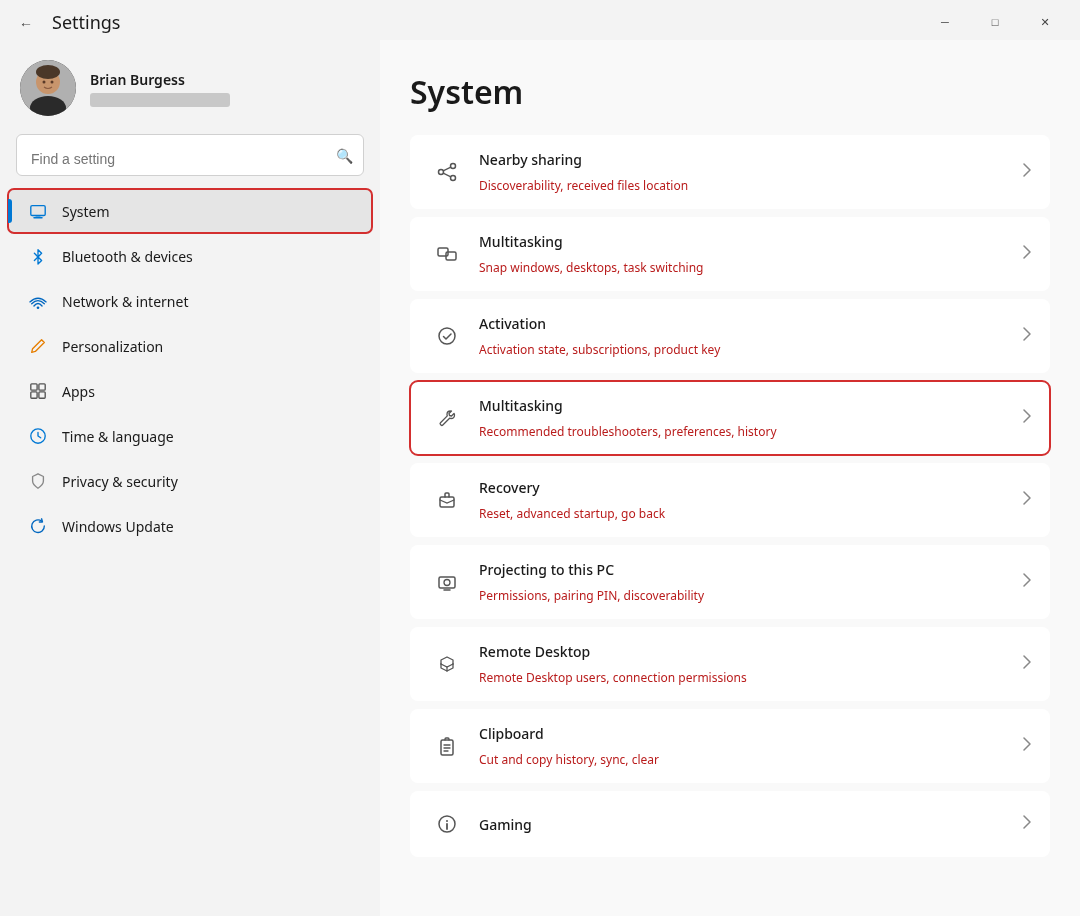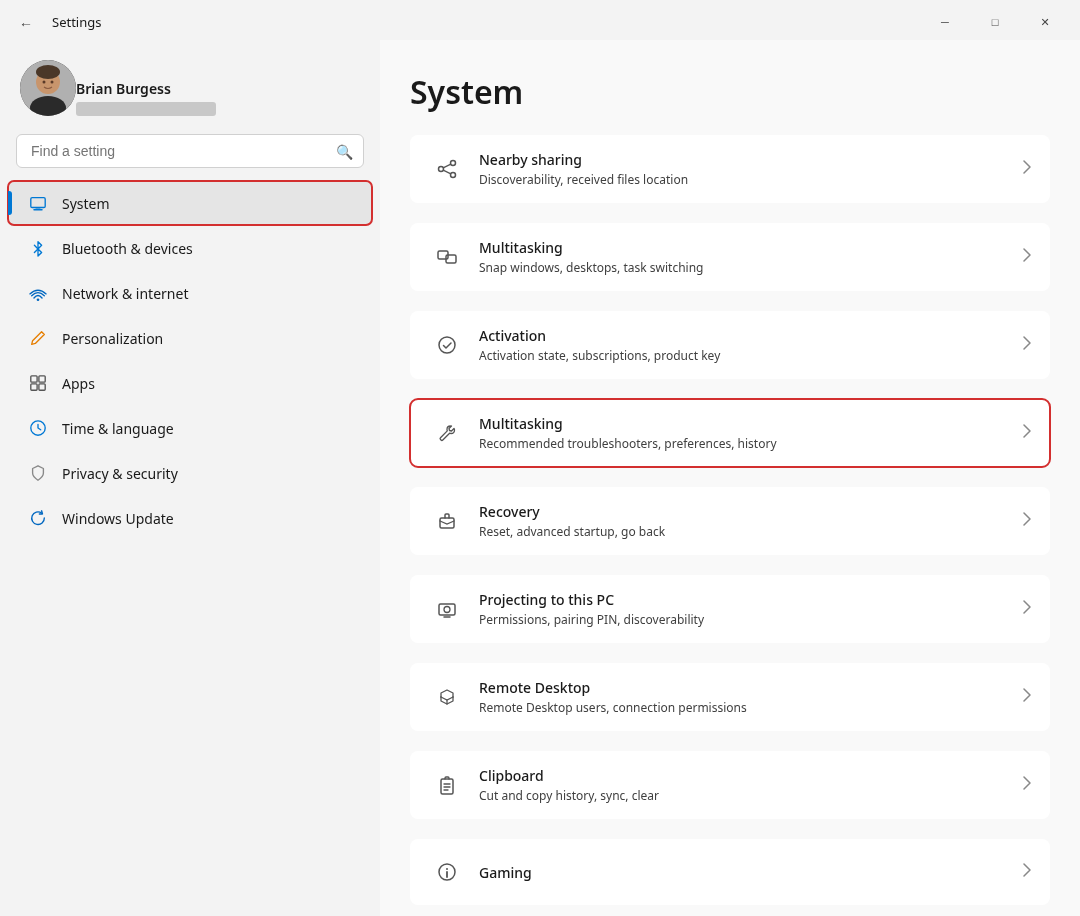--- a/index.html
+++ b/index.html
@@ -21,21 +21,21 @@
       background: #f3f3f3;
       padding: 8px 12px 4px 12px;
       height: 40px;
     }
     .titlebar-left {
       display: flex;
       align-items: center;
       gap: 12px;
     }
     .titlebar-title {
-      font-size: 13px;
+      font-size: 18px;
       color: #1a1a1a;
     }
     .titlebar-back {
       width: 28px;
       height: 28px;
       border-radius: 50%;
       border: none;
       background: transparent;
       cursor: pointer;
       display: flex;
@@ -75,21 +75,22 @@
       min-width: 380px;
       background: #f3f3f3;
       display: flex;
       flex-direction: column;
       padding: 10px 0;
       overflow-y: auto;
     }
 
     .user-profile {
       display: flex;
-      align-items: flex-end;
+      align-items: center;
+      gap: 14px;
       padding: 10px 20px 18px 20px;
     }
     .avatar {
       width: 56px;
       height: 56px;
       border-radius: 50%;
       background: #555;
       overflow: hidden;
       flex-shrink: 0;
       display: flex;
@@ -112,21 +113,21 @@
       background: #c8c8c8;
       border-radius: 3px;
     }
 
     .search-box {
       margin: 0 16px 12px 16px;
       position: relative;
     }
     .search-input {
       width: 100%;
-      padding: 8px 36px 8px 14px;
+      padding: 16px 36px 8px 14px;
       border: 1px solid #d0d0d0;
       border-radius: 6px;
       background: white;
       font-size: 14px;
       color: #888;
       outline: none;
     }
     .search-icon-wrap {
       position: absolute;
       right: 10px;
@@ -187,21 +188,21 @@
     .content-title {
       font-size: 32px;
       font-weight: 600;
       color: #1a1a1a;
       margin-bottom: 22px;
     }
 
     .setting-list {
       display: flex;
       flex-direction: column;
-      gap: 20px;
+      gap: 8px;
     }
     .setting-item {
       display: flex;
       align-items: center;
       background: white;
       border-radius: 8px;
       padding: 14px 18px;
       cursor: pointer;
       border: 1px solid transparent;
       transition: background 0.1s;
@@ -225,22 +226,22 @@
     .setting-text {
       flex: 1;
     }
     .setting-title {
       font-size: 14px;
       font-weight: 500;
       color: #1a1a1a;
     }
     .setting-desc {
       font-size: 12px;
-      color: #404040;
-      margin-top: 2px;
+      color: #b91c1c;
+      margin-top: 8px;
     }
     .setting-chevron {
       color: #888;
       font-size: 12px;
       flex-shrink: 0;
     }
 
     
     .content::-webkit-scrollbar { width: 8px; }
     .content::-webkit-scrollbar-track { background: transparent; }

